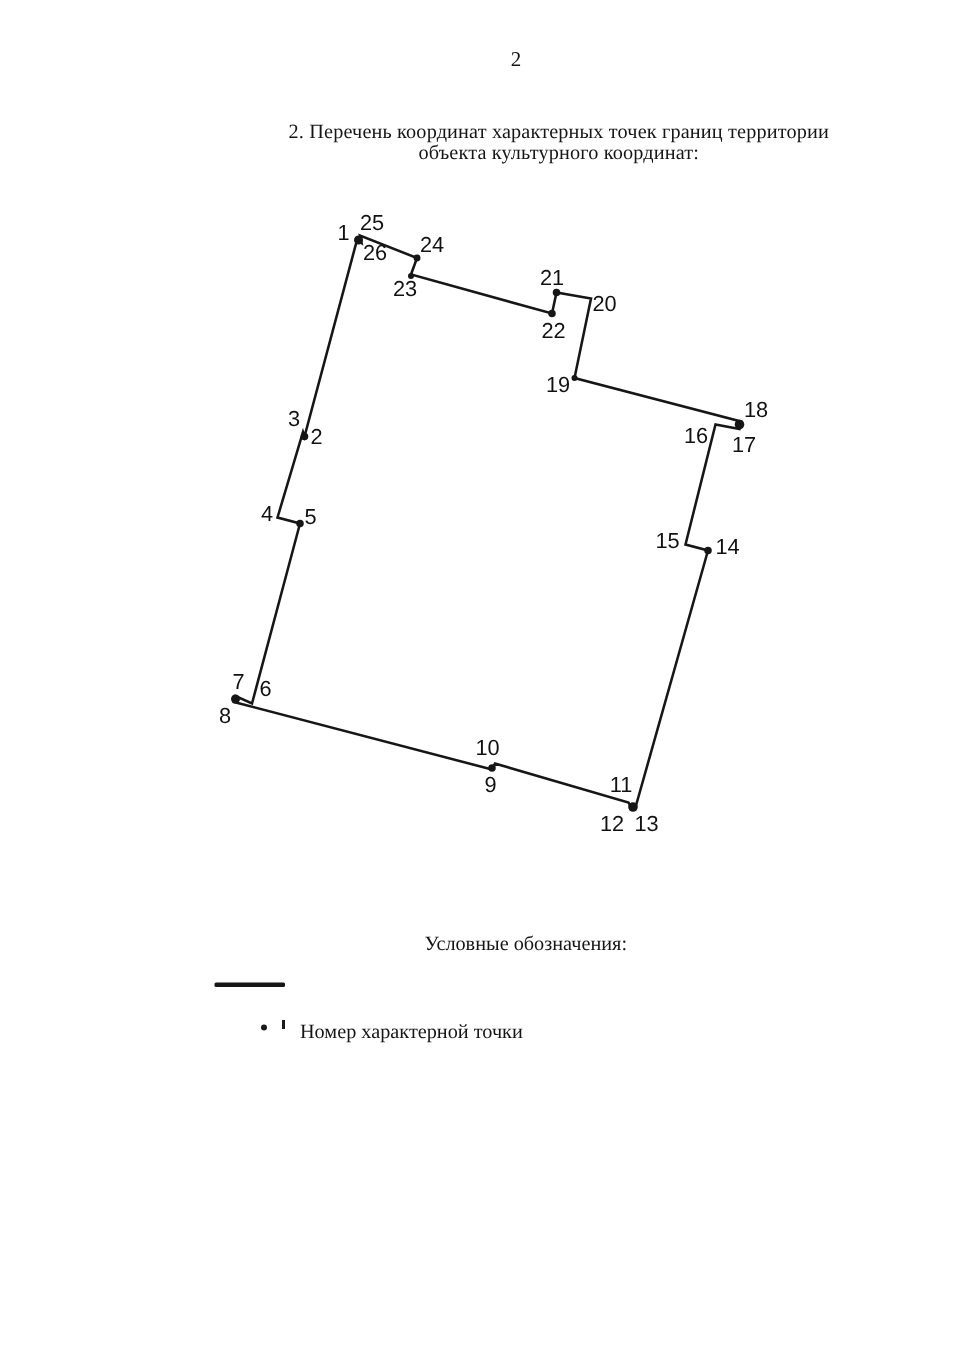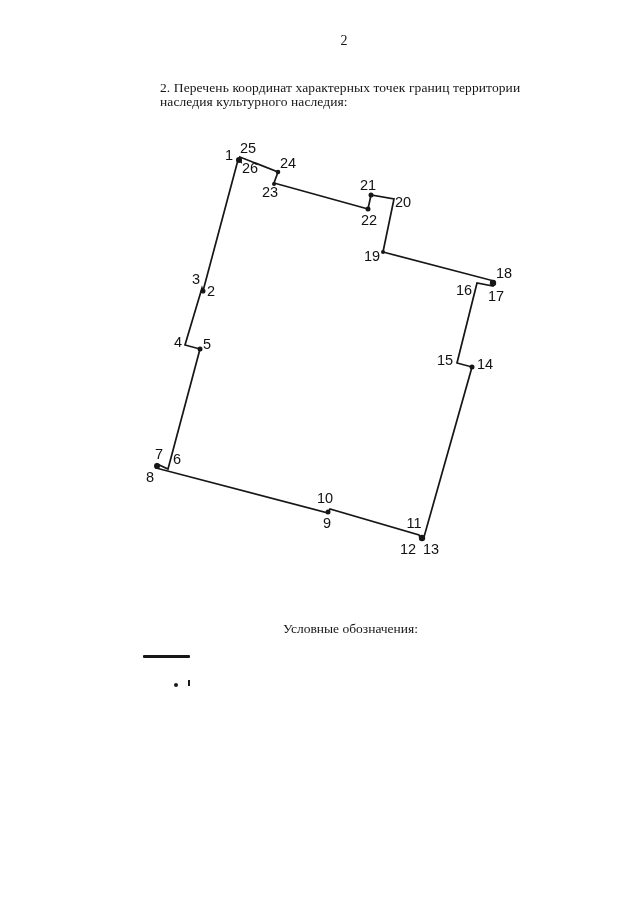--- a/index.html
+++ b/index.html
@@ -7,21 +7,21 @@
     width:640px;height:905px;position:relative;background:#ffffff;
     font-family:"Liberation Serif","DejaVu Serif",serif;color:#151515;
     overflow:hidden;
   }
   .abs{position:absolute;}
   #page-number{
     top:33px;left:0;width:688px;text-align:center;
     font-size:14px;
   }
   #doc-title{
-    top:81px;left:160px;width:425px;text-align:left;
+    top:81px;left:160px;width:425px;text-align:center;
     font-size:13.5px;line-height:13.5px;letter-spacing:0.1px;
   }
   #diagram-svg{top:0;left:0;}
   .diagram-label{
     font-family:"Liberation Sans","DejaVu Sans",sans-serif;
     font-size:14.5px;fill:#111111;
   }
   #legend{top:0;left:0;width:640px;height:905px;pointer-events:none;}
   #legend-heading{
     top:621px;left:283px;font-size:13.5px;
@@ -43,21 +43,21 @@
     top:680px;left:200px;font-size:13.5px;
   }
 </style>
 </head>
 <body>
 
 <div class="abs" id="page-number">2</div>
 
 <div class="abs" id="doc-title">
   <div>2. Перечень координат характерных точек границ территории</div>
-  <div>наследия культурного наследия:</div>
+  <div>объекта культурного координат:</div>
 </div>
 
 <svg class="abs" id="diagram-svg" width="640" height="905" viewBox="0 0 640 905">
     <polygon points="238,160 203,291 202,288 185,345 200,349 168,469 157,464 156,468 328,513 330,509 419,535 421,539 424,537 472,367 457,363 477,283 493,286 494,281 383,252 394,199 371,195 368,209 274,183 278,172 240,157 241,162" fill="none" stroke="#161616" stroke-width="1.7" stroke-linejoin="miter"></polygon>
     <circle cx="239" cy="160" r="3" fill="#161616"></circle>
     <circle cx="203" cy="291" r="2.5" fill="#161616"></circle>
     <circle cx="200" cy="349" r="2.5" fill="#161616"></circle>
     <circle cx="157" cy="466" r="3" fill="#161616"></circle>
     <circle cx="328" cy="512" r="2.5" fill="#161616"></circle>
     <circle cx="422" cy="538" r="3.2" fill="#161616"></circle>
@@ -96,13 +96,14 @@
     <text x="250" y="173" text-anchor="middle" class="diagram-label">26</text>
   </svg>
 
 <div class="abs" id="legend">
   <div class="abs" id="legend-heading">Условные обозначения:</div>
 
   <div class="abs" id="legend-line-symbol"></div>
 
   <div class="abs" id="legend-point-symbol-dot"></div>
   <div class="abs" id="legend-point-symbol-tick"></div>
+  <div class="abs" id="legend-item-point-label">Номер характерной точки</div>
 </div>
 
 </body></html>

